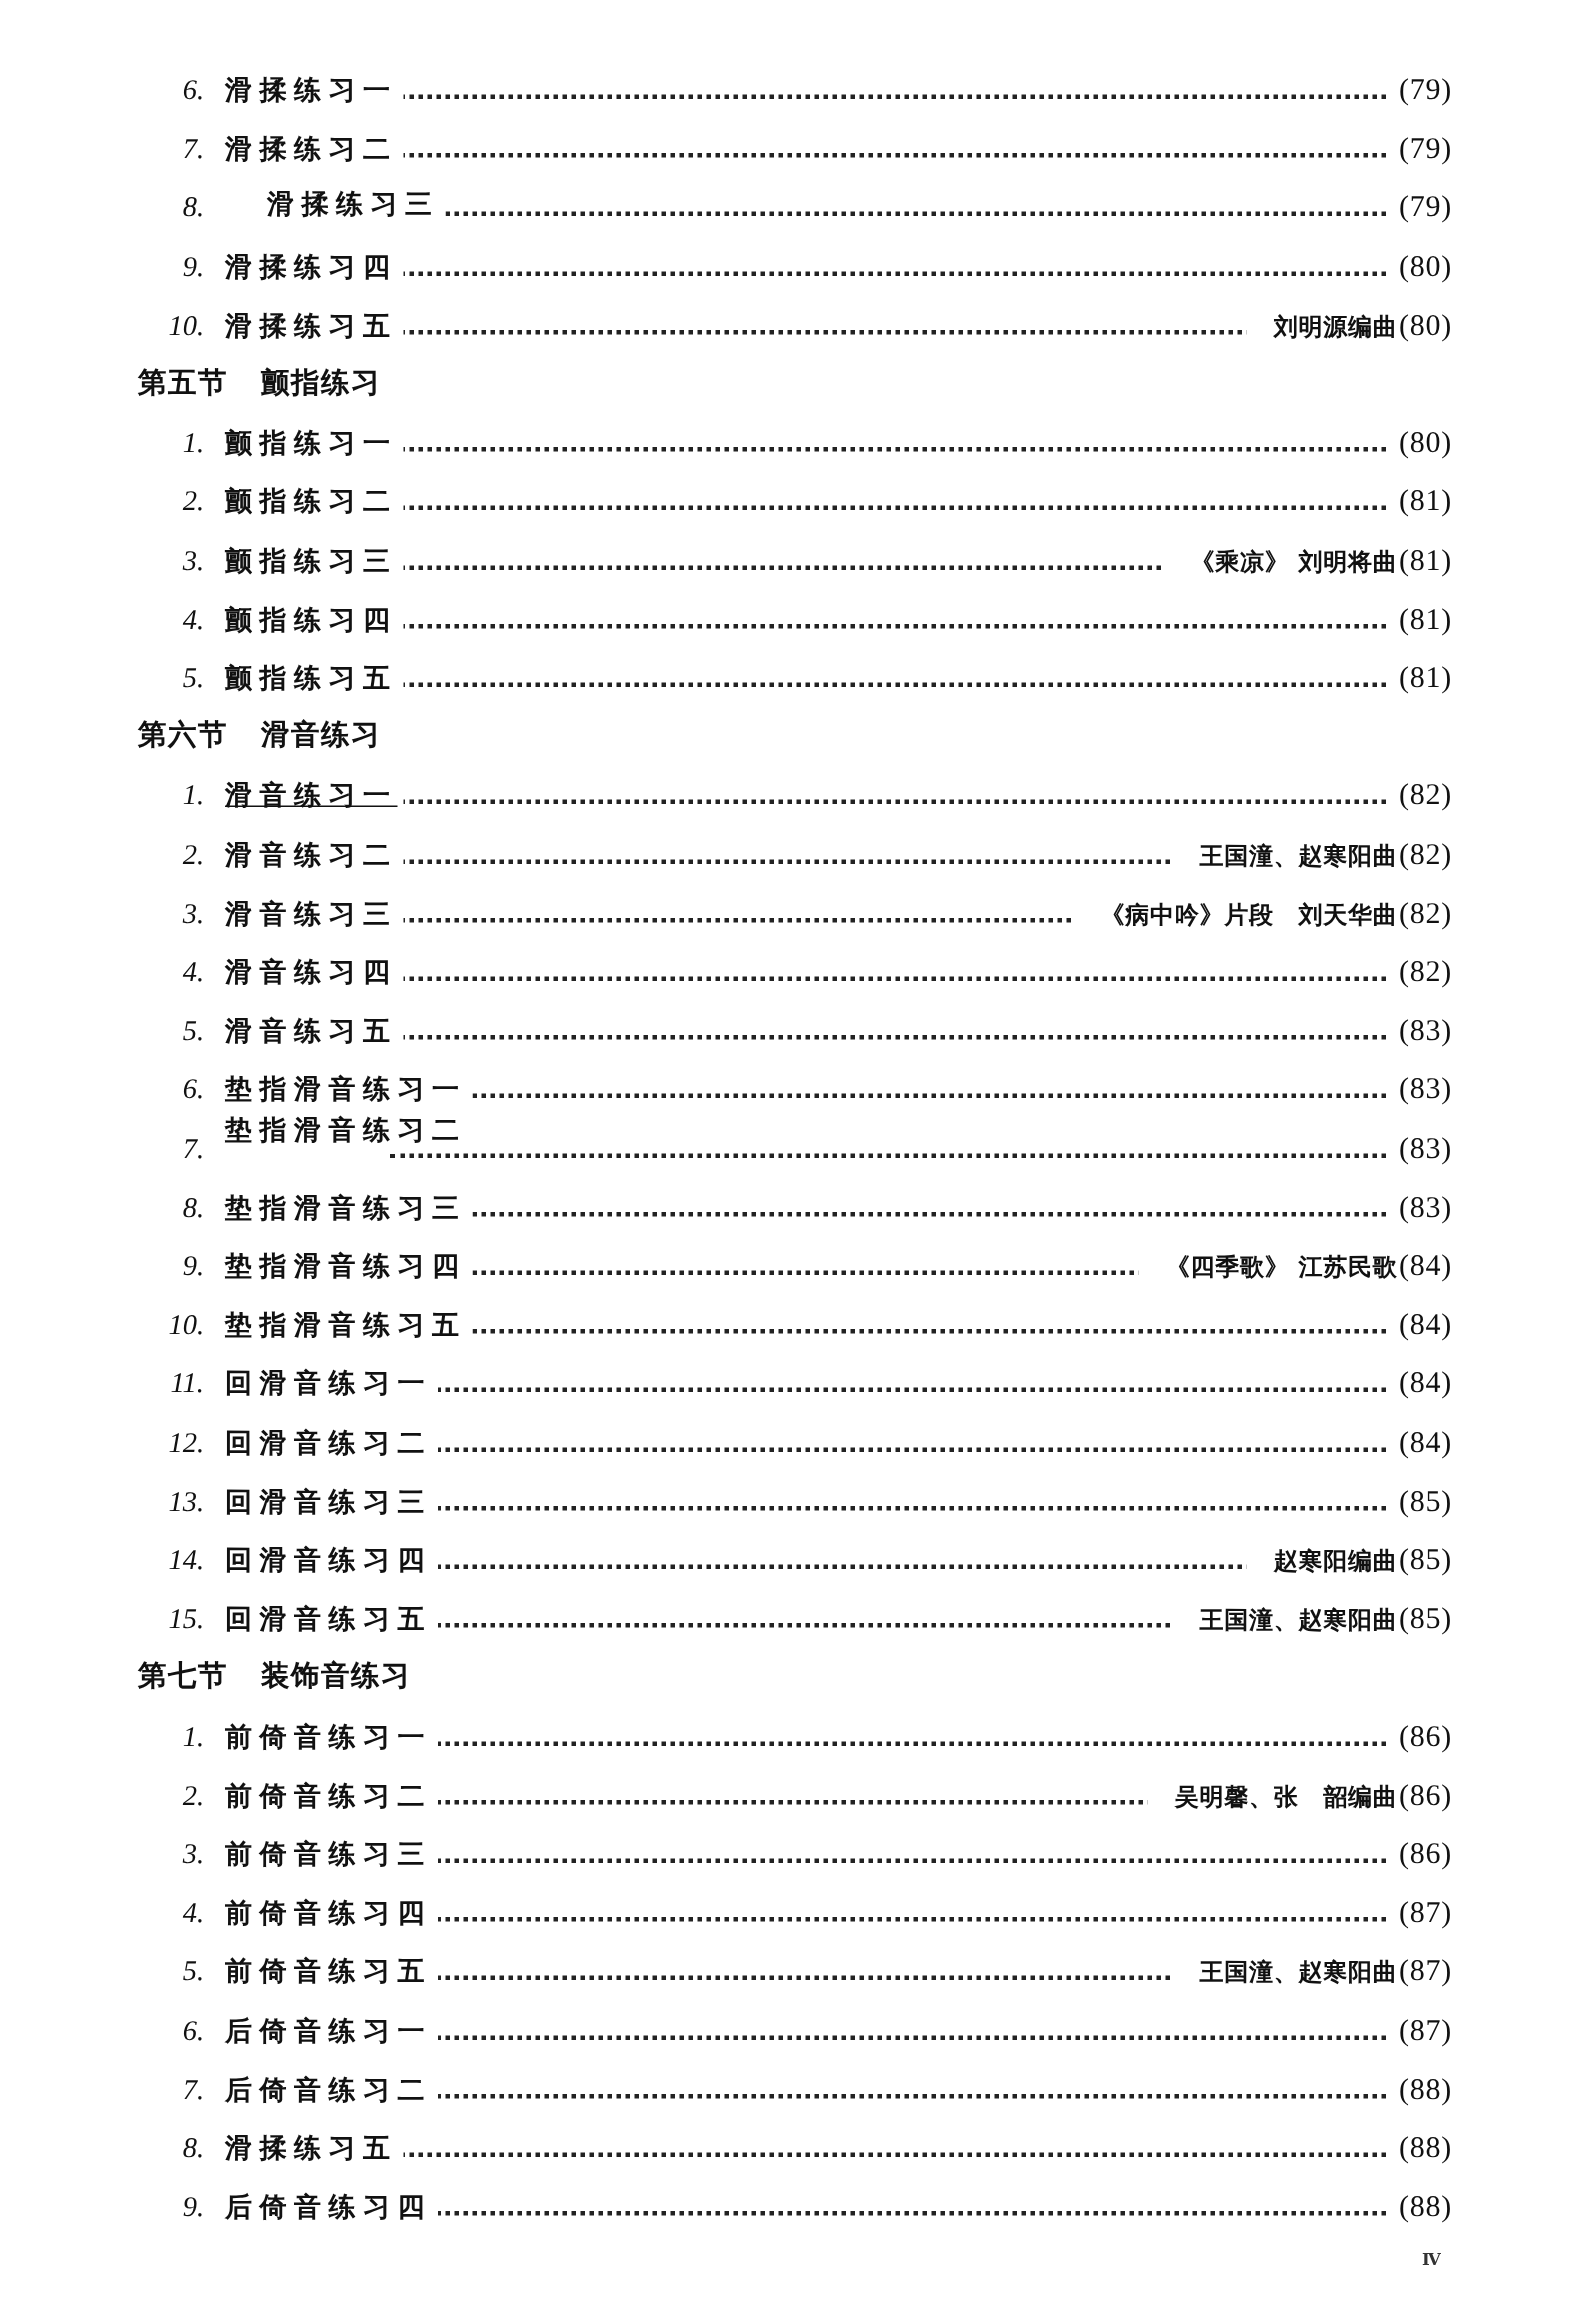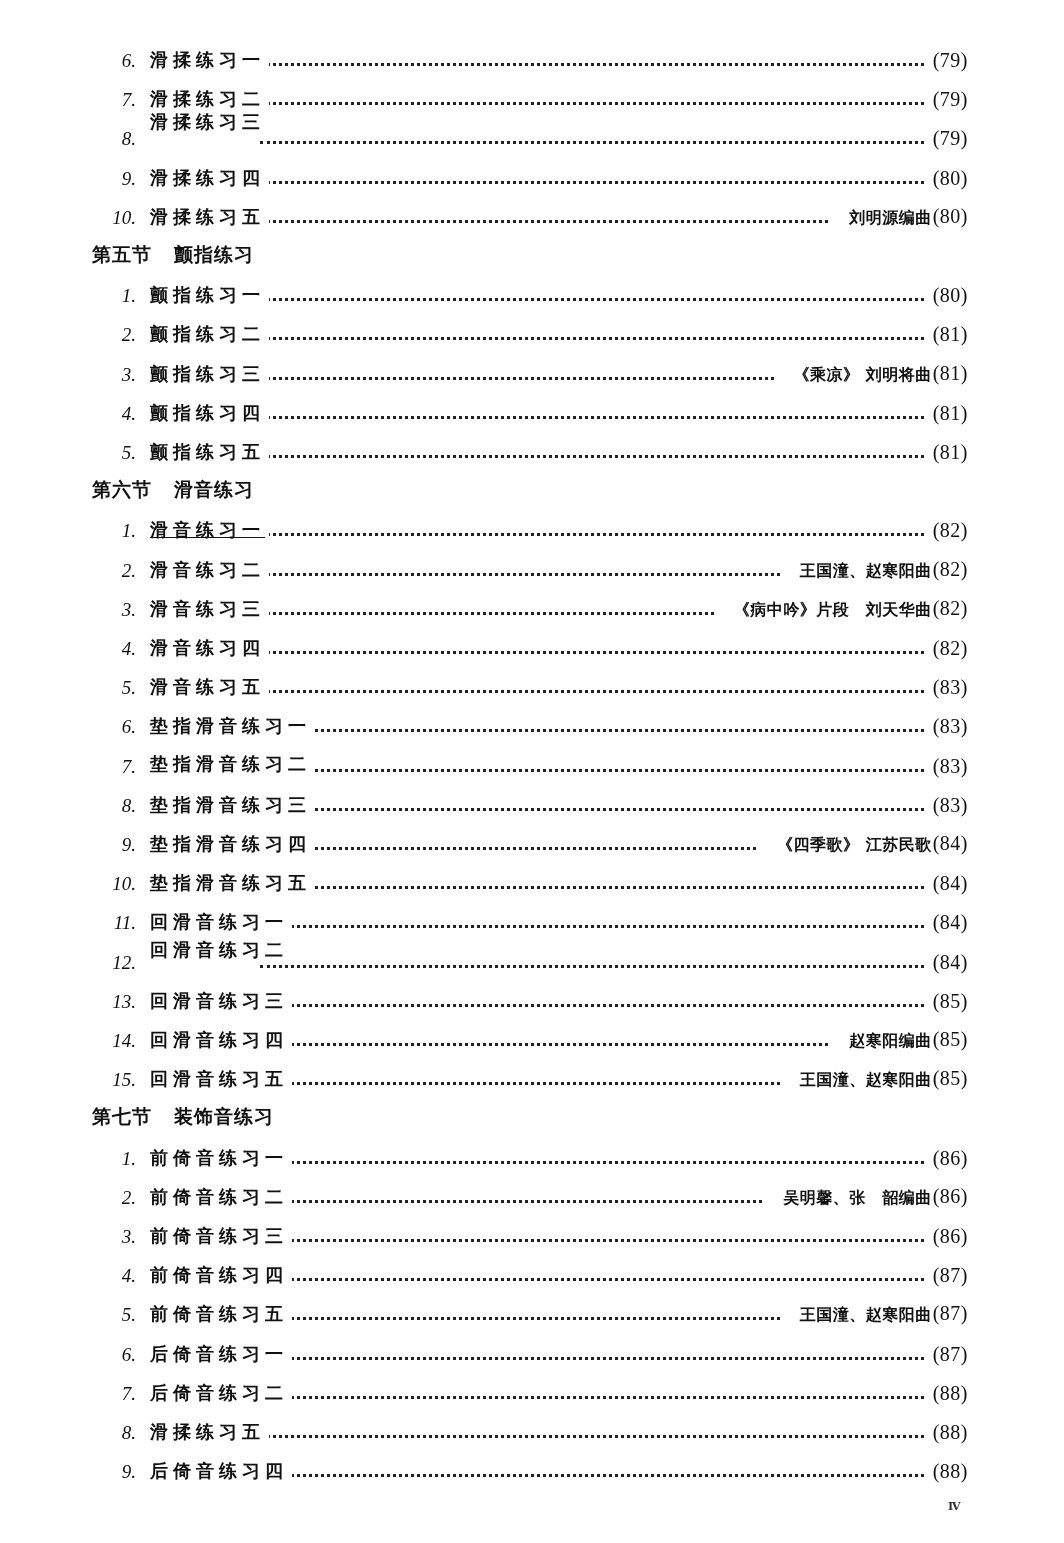--- a/index.html
+++ b/index.html
@@ -119,21 +119,21 @@
       <span class="leader" style="left: 260px; right: 140px; bottom: 8px;"></span>
       <span class="entry-title" style="bottom: 2px;">滑揉练习二</span>
       <span class="right-block" style="bottom: 2px;">
         <span class="credit"></span>
         <span class="page-ref">(79)</span>
       </span>
     </div>
     <div class="row" style="top: 122px;">
       <span class="entry-num" style="bottom: 2px;">8.</span>
       <span class="leader" style="left: 260px; right: 140px; bottom: 8px;"></span>
-      <span class="entry-title" style="bottom: 18px;">滑揉练习三</span>
+      <span class="entry-title" style="bottom: 4px; margin-left: 28px;">滑揉练习三</span>
       <span class="right-block" style="bottom: 2px;">
         <span class="credit"></span>
         <span class="page-ref">(79)</span>
       </span>
     </div>
     <div class="row" style="top: 162px;">
       <span class="entry-num" style="bottom: 2px;">9.</span>
       <span class="leader" style="left: 260px; right: 140px; bottom: 8px;"></span>
       <span class="entry-title" style="bottom: 2px;">滑揉练习四</span>
       <span class="right-block" style="bottom: 2px;">
@@ -251,21 +251,21 @@
       <span class="leader" style="left: 260px; right: 140px; bottom: 8px;"></span>
       <span class="entry-title" style="bottom: 2px;">垫指滑音练习一</span>
       <span class="right-block" style="bottom: 2px;">
         <span class="credit"></span>
         <span class="page-ref">(83)</span>
       </span>
     </div>
     <div class="row" style="top: 750px;">
       <span class="entry-num" style="bottom: 2px;">7.</span>
       <span class="leader" style="left: 260px; right: 140px; bottom: 8px;"></span>
-      <span class="entry-title" style="bottom: 4px;">垫指滑音练习二</span>
+      <span class="entry-title" style="bottom: 15px;">垫指滑音练习二</span>
       <span class="right-block" style="bottom: 2px;">
         <span class="credit"></span>
         <span class="page-ref">(83)</span>
       </span>
     </div>
     <div class="row" style="top: 789px;">
       <span class="entry-num" style="bottom: 2px;">8.</span>
       <span class="leader" style="left: 260px; right: 140px; bottom: 8px;"></span>
       <span class="entry-title" style="bottom: 2px;">垫指滑音练习三</span>
       <span class="right-block" style="bottom: 2px;">
@@ -296,21 +296,21 @@
       <span class="leader" style="left: 260px; right: 140px; bottom: 8px;"></span>
       <span class="entry-title" style="bottom: 2px;">回滑音练习一</span>
       <span class="right-block" style="bottom: 2px;">
         <span class="credit"></span>
         <span class="page-ref">(84)</span>
       </span>
     </div>
     <div class="row" style="top: 946px;">
       <span class="entry-num" style="bottom: 2px;">12.</span>
       <span class="leader" style="left: 260px; right: 140px; bottom: 8px;"></span>
-      <span class="entry-title" style="bottom: 14px;">回滑音练习二</span>
+      <span class="entry-title" style="bottom: 2px;">回滑音练习二</span>
       <span class="right-block" style="bottom: 2px;">
         <span class="credit"></span>
         <span class="page-ref">(84)</span>
       </span>
     </div>
     <div class="row" style="top: 985px;">
       <span class="entry-num" style="bottom: 2px;">13.</span>
       <span class="leader" style="left: 260px; right: 140px; bottom: 8px;"></span>
       <span class="entry-title" style="bottom: 2px; margin-top: 48px;">回滑音练习三</span>
       <span class="right-block" style="bottom: 2px;">

